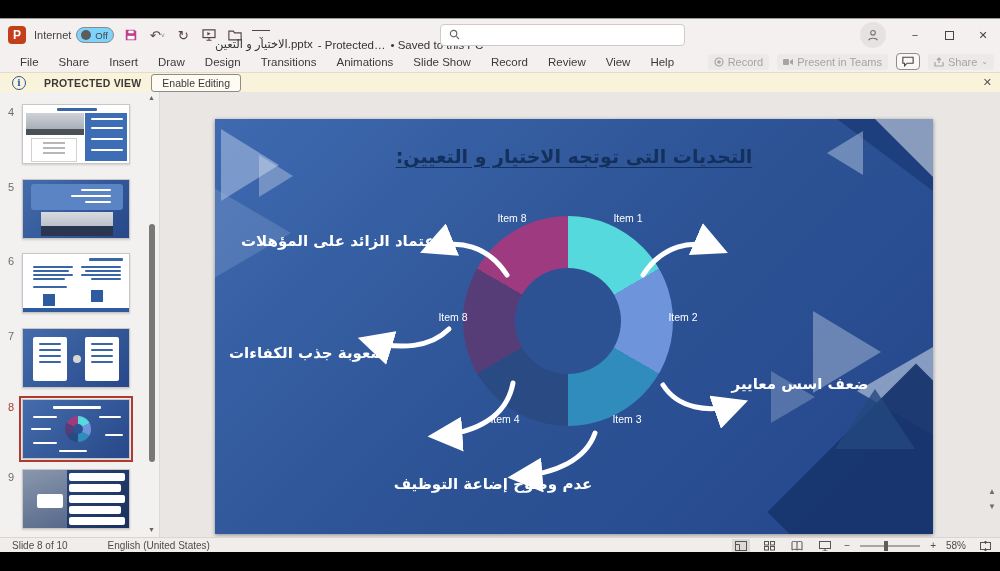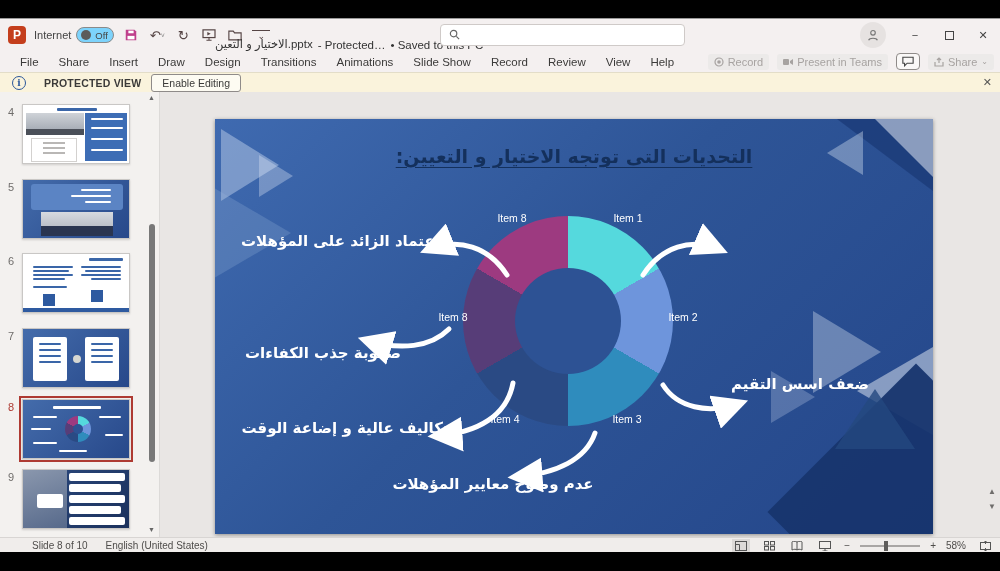--- a/index.html
+++ b/index.html
@@ -88,21 +88,21 @@
   
   .mini-line { position:absolute; background:#fff; border-radius:1px; }
   .mini-blue-line { position:absolute; background:#3a66a8; border-radius:1px; }
   .mini-card { position:absolute; background:#fff; border-radius:2px; }
   .mini-donut { position:absolute; border-radius:50%; }
   .mini-donut::after { content:""; position:absolute; left:30%; top:30%; width:40%; height:40%; border-radius:50%; background:#2d5294; }
 
   
   .statusbar { position:absolute; left:0; top:518px; width:100%; height:16px; background:#f0edeb;
     border-top:1px solid #d8d5d3; display:flex; align-items:center; font-size:10px; color:#4e4c4a; }
-  .sb-left { display:flex; gap:18px; padding-left:32px; }
+  .sb-left { display:flex; gap:40px; padding-left:12px; }
   .sb-right { position:absolute; right:6px; display:flex; align-items:center; gap:10px; }
   .view-ic { width:18px; height:14px; display:flex; align-items:center; justify-content:center; font-size:9px; color:#555; }
   .view-ic.active { background:#dcd9d7; }
   .zoom-track { width:60px; height:2px; background:#a9a6a4; position:relative; }
   .zoom-thumb { position:absolute; left:24px; top:-4px; width:4px; height:10px; background:#5f5d5b; }
   .blackbar-top { position:absolute; left:0; top:0; width:100%; height:18px; background:#000; }
   .blackbar-bot { position:absolute; left:0; top:552px; width:100%; height:19px; background:#000; }
 </style>
 </head>
 <body>
@@ -363,24 +363,23 @@
             <path d="M 428 156 C 446 128, 476 118, 506 131" marker-end="url(#ah)"></path>
             <path d="M 292 156 C 274 128, 244 118, 212 131" marker-end="url(#ah)"></path>
             <path d="M 234 210 C 216 228, 186 232, 150 221" marker-end="url(#ah)"></path>
             <path d="M 298 264 C 292 296, 264 314, 220 317" marker-end="url(#ah)"></path>
             <path d="M 380 314 C 371 340, 342 355, 300 358" marker-end="url(#ah)"></path>
             <path d="M 448 266 C 462 288, 492 296, 526 284" marker-end="url(#ah)"></path>
           </g>
         </svg>
 
         <span class="callout" style="left:131px;top:122px">الاعتماد الزائد على المؤهلات</span>
-        <span class="callout" style="left:108px;top:234px">صعوبة جذب الكفاءات</span>
-        <span class="callout" style="left:585px;top:265px">ضعف اسس التقيم</span>
-        <span class="callout" style="left:130px;top:309px">تكاليف عالية و إضاعة الوقت</span>
-        <span class="callout" style="left:278px;top:365px">عدم وضوح معايير المؤهلات</span>
+        <span class="callout" style="left:92px;top:234px">صعوبة جذب الكفاءات</span>
+        <span class="callout" style="left:585px;top:265px">ضعف اسس معايير</span>
+        <span class="callout" style="left:278px;top:365px">عدم وضوح إضاعة التوظيف</span>
       </div>
 
       <div class="nav-btns">
         <span>▲</span>
         <span>▼</span>
       </div>
     </div>
   </div>
 
   <div class="statusbar">

